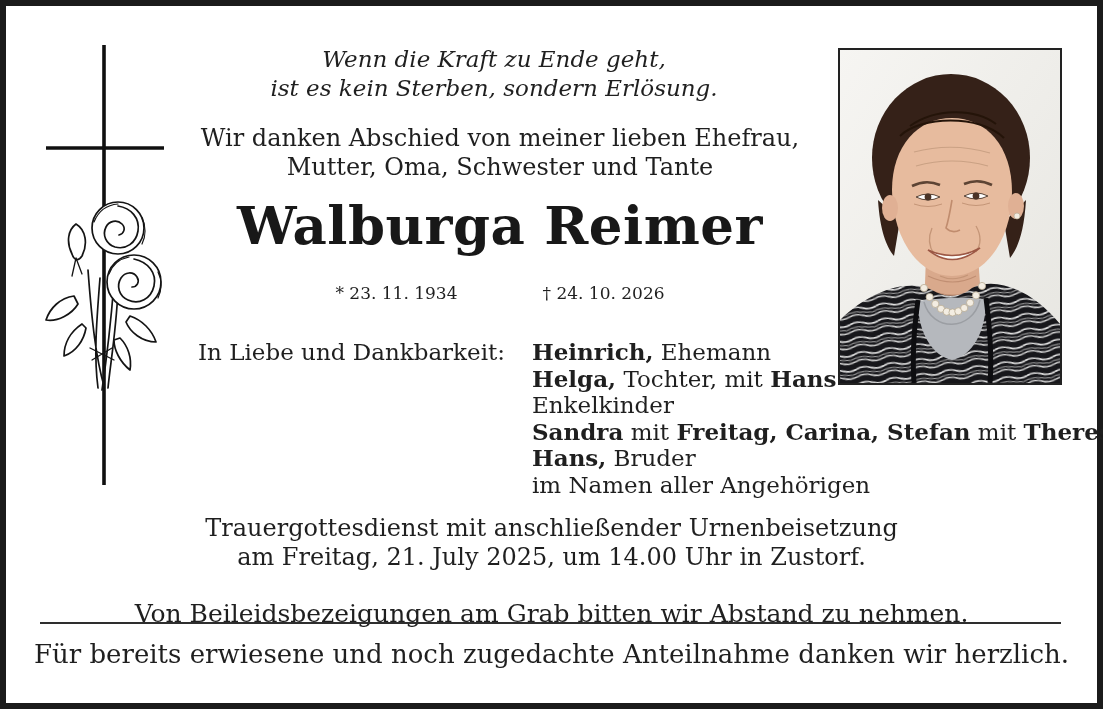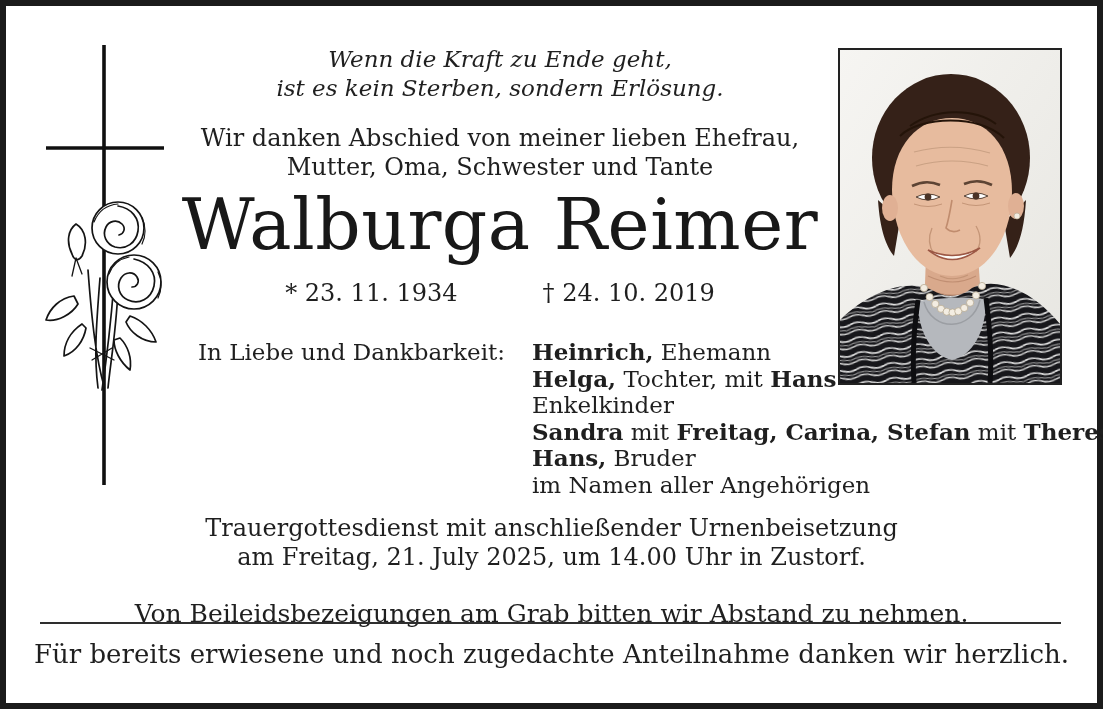--- a/index.html
+++ b/index.html
@@ -21,30 +21,30 @@
 
   .illustration{left:30px;top:28px;width:150px;height:465px;}
 
   .photo{
     left:838px;top:48px;width:224px;height:337px;
     border:2px solid #222222;box-sizing:border-box;
     background:#f0efec;
   }
   .photo svg{display:block;width:100%;height:100%;}
 
-  .epigraph{left:170px;top:45px;width:660px;font-style:italic;font-size:23px;line-height:29px;}
+  .epigraph{left:164px;top:45px;width:660px;font-style:italic;font-size:23px;line-height:29px;}
   .intro{left:170px;top:124px;width:660px;font-size:24px;line-height:29px;}
   .name{
     left:170px;top:192px;width:660px;
-    font-size:71px;font-weight:normal;line-height:66px;letter-spacing:0.5px;
+    font-size:53px;font-weight:bold;line-height:66px;letter-spacing:0.5px;
     color:#181818;
   }
   .dates{
     left:170px;top:278px;width:660px;
-    font-size:24px;line-height:30px;
+    font-size:17px;line-height:30px;
     display:flex;justify-content:center;gap:85px;
   }
   .mourners{
     left:198px;top:339px;
     display:flex;gap:27px;
     font-size:23px;line-height:26.5px;
     white-space:nowrap;
   }
   .mourners .b{font-weight:bold;margin-top:24px;}
   .service{left:0;top:514px;width:1103px;font-size:24px;line-height:29px;}
@@ -143,21 +143,21 @@
 
   <div class="abs intro center">
     <div>Wir danken Abschied von meiner lieben Ehefrau,</div>
     <div>Mutter, Oma, Schwester und Tante</div>
   </div>
 
   <div class="abs name center">Walburga Reimer</div>
 
   <div class="abs dates">
     <span>* 23. 11. 1934</span>
-    <span>† 24. 10. 2019</span>
+    <span>† 24. 10. 2026</span>
   </div>
 
   <div class="abs mourners">
     <div>In Liebe und Dankbarkeit:</div>
     <div>
       <div><span class="b">Heinrich,</span><span> Ehemann</span></div>
       <div><span class="b">Helga,</span><span> Tochter, mit </span><span class="b">Hans</span></div>
       <div><span>Enkelkinder</span></div>
       <div><span class="b">Sandra</span><span> mit </span><span class="b">Freitag, Carina, Stefan</span><span> mit </span><span class="b">Theresa</span></div>
       <div><span class="b">Hans,</span><span> Bruder</span></div>

